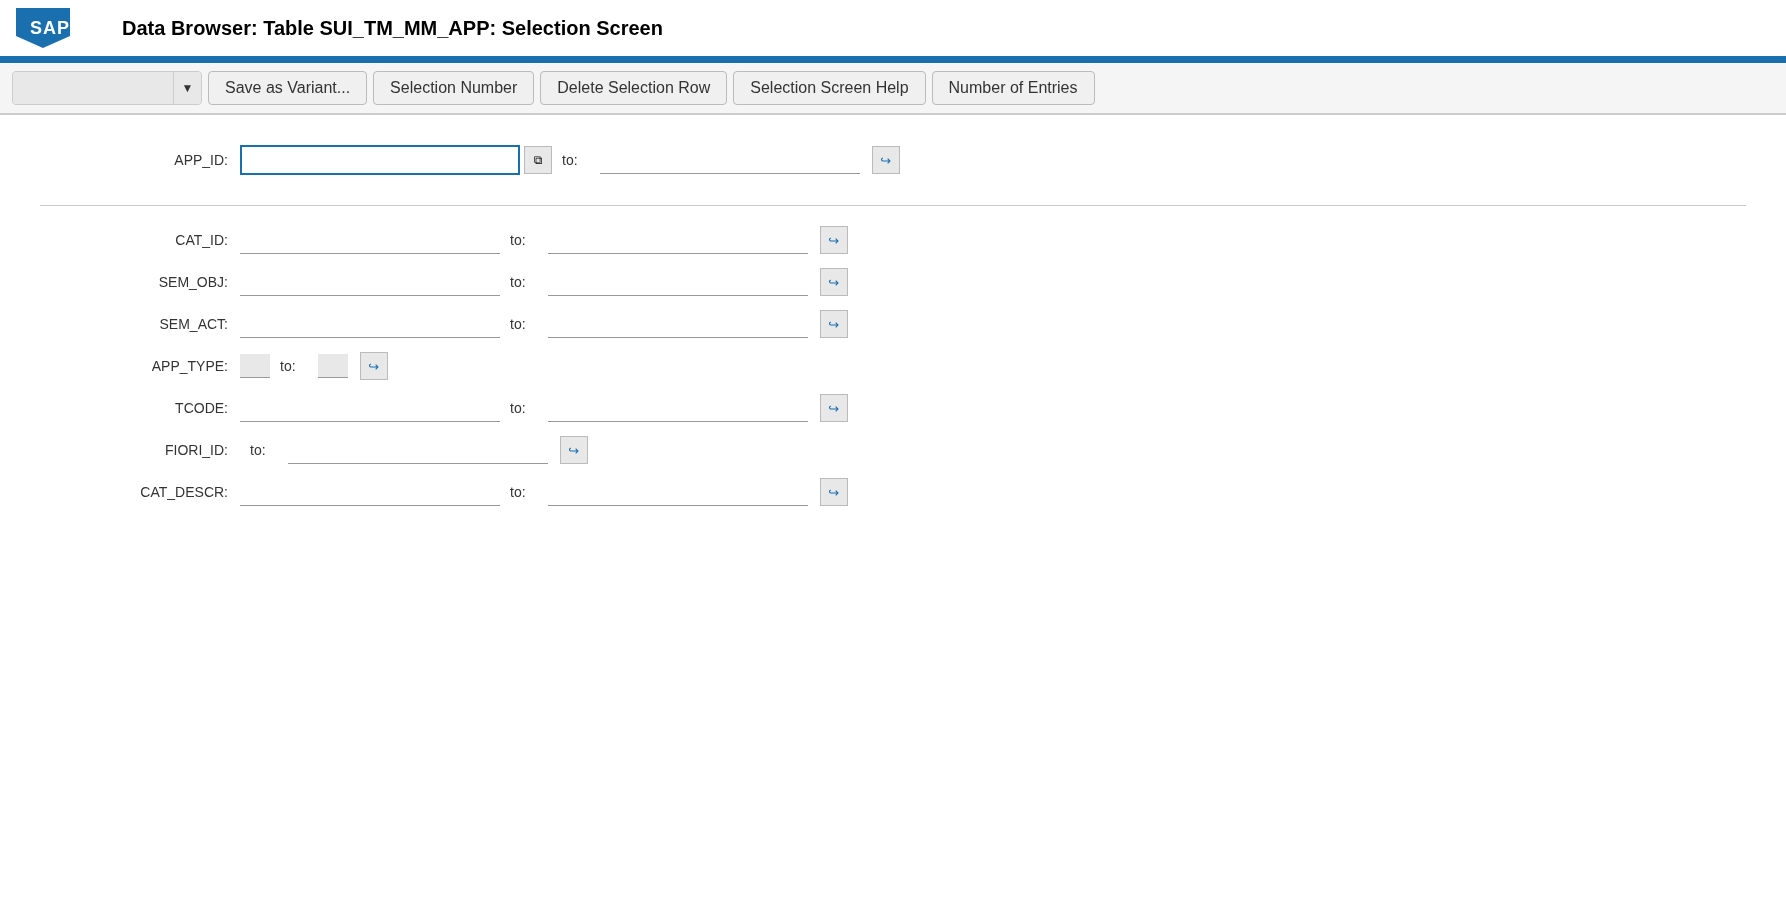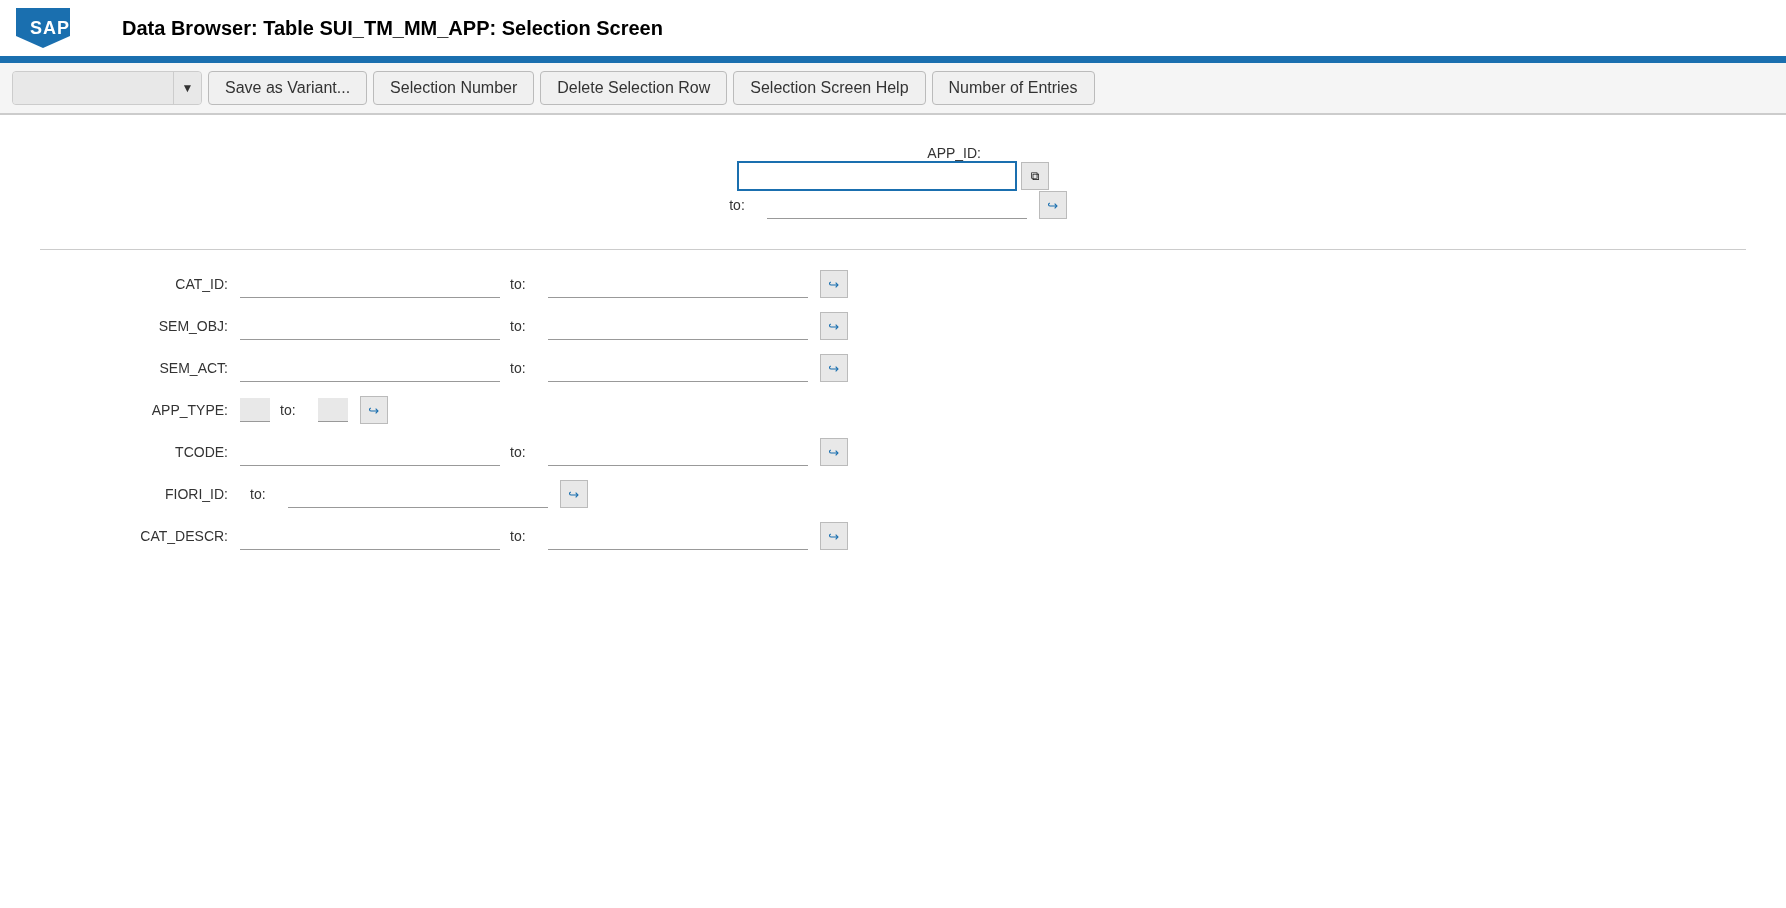--- a/index.html
+++ b/index.html
@@ -189,21 +189,20 @@
     
     .divider {
       border: none;
       border-top: 1px solid #ccc;
       margin: 20px 0;
     }
 
     
     .app-id-row {
       margin-bottom: 30px;
-      flex-direction: column;
     }
   </style>
 </head>
 <body>
 
 <div class="header">
   <div class="sap-logo">
     <span class="sap-logo-text">SAP</span>
   </div>
   <span class="header-title">Data Browser: Table SUI_TM_MM_APP: Selection Screen</span>

